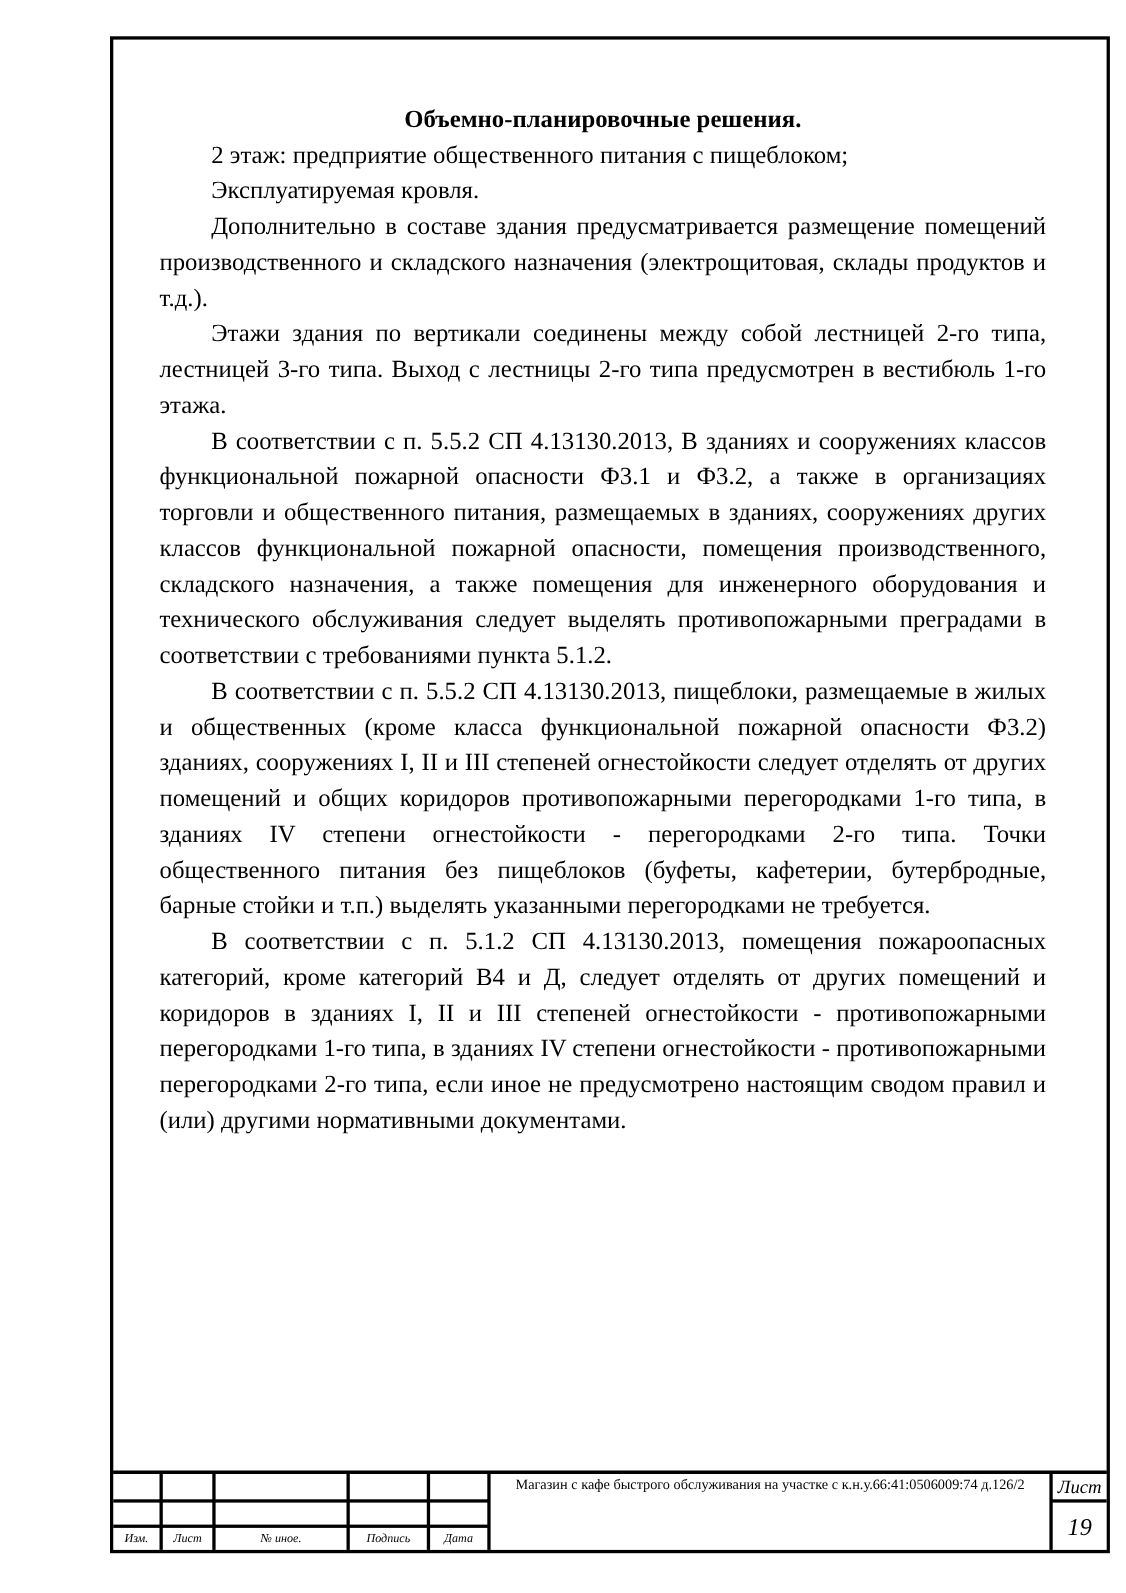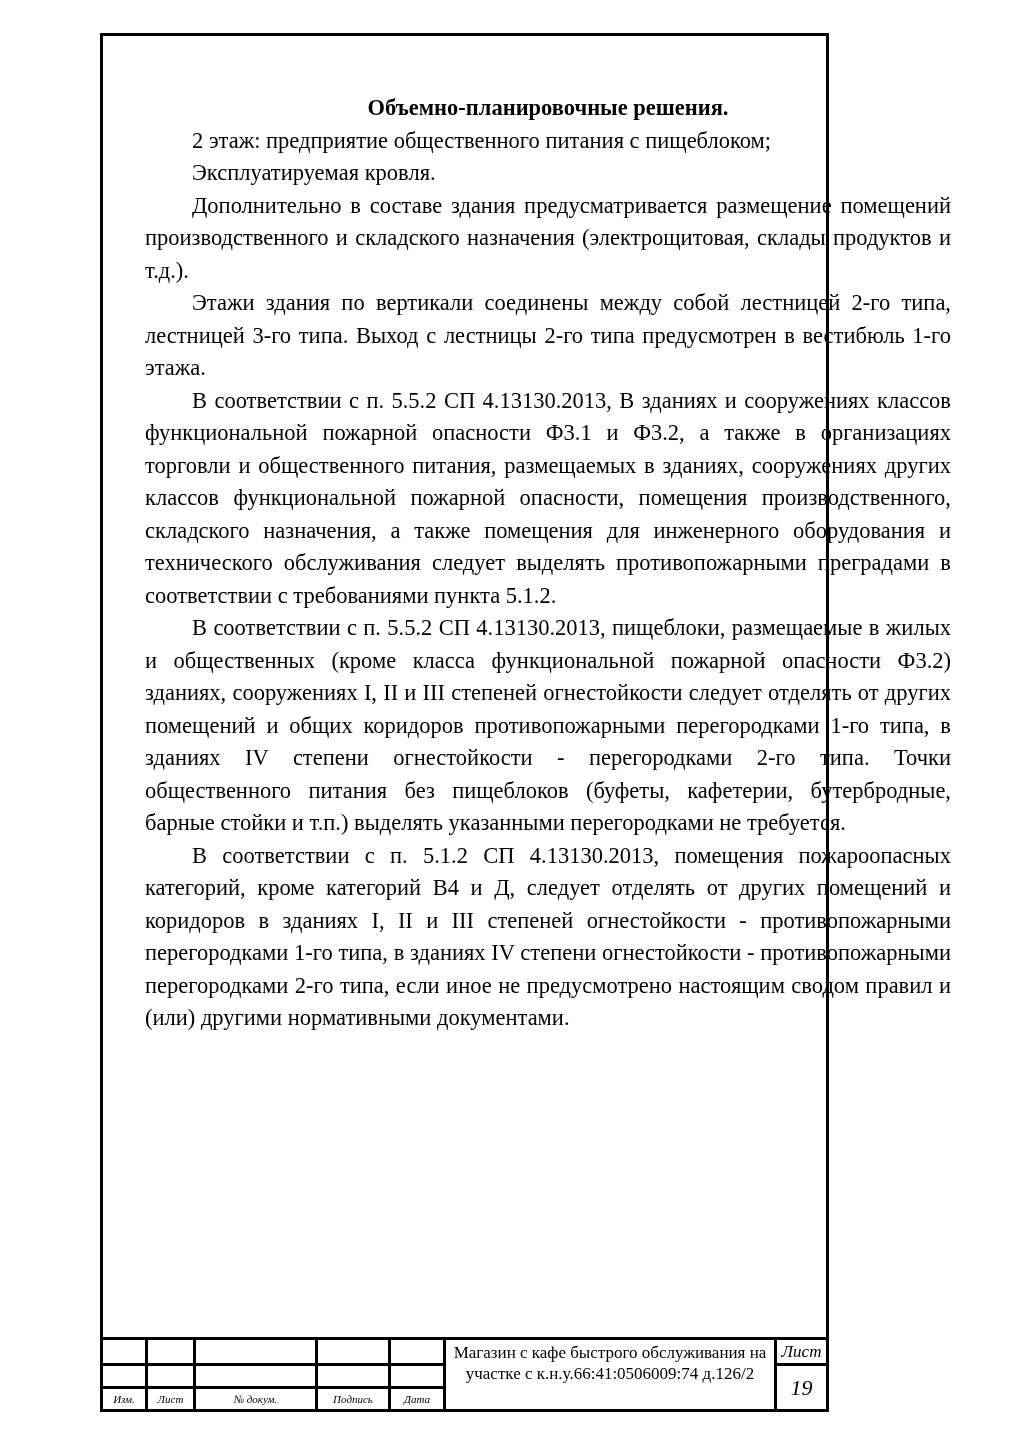--- a/index.html
+++ b/index.html
@@ -7,21 +7,21 @@
   body {
     width:1024px; height:1448px;
     position:relative;
     font-family:"Liberation Serif", serif;
     color:#000;
     overflow:hidden;
   }
   .frame {
     position:absolute;
     left:100px; top:33px;
-    width:729px; height:1379px;
+    width:909px; height:1379px;
     border:3px solid #000;
     background:#fff;
   }
   .textarea {
     position:absolute;
     left:42px; top:56px;
     width:806px;
     font-size:22.5px;
     line-height:32.5px;
   }
@@ -51,23 +51,22 @@
   .tb-label {
     display:flex; align-items:center; justify-content:center;
     font-style:italic;
     font-size:11px;
     white-space:nowrap;
   }
   .tb-project {
     grid-area:1/6/4/7;
     display:flex; justify-content:center; align-items:flex-start;
     padding-top:2px;
-    font-size:17px;
+    font-size:13px;
     line-height:1.25;
-    text-align:center;
   }
   .tb-sheet-label {
     grid-area:1/7/2/8;
     display:flex; align-items:center; justify-content:center;
     font-style:italic;
     font-size:17px;
   }
   .tb-sheet-number {
     grid-area:2/7/4/8;
     display:flex; align-items:center; justify-content:center;
@@ -100,21 +99,21 @@
     <div class="tb-cell" style="grid-area:1/5"></div>
 
     <div class="tb-cell" style="grid-area:2/1"></div>
     <div class="tb-cell" style="grid-area:2/2"></div>
     <div class="tb-cell" style="grid-area:2/3"></div>
     <div class="tb-cell" style="grid-area:2/4"></div>
     <div class="tb-cell" style="grid-area:2/5"></div>
 
     <div class="tb-cell tb-label" style="grid-area:3/1">Изм.</div>
     <div class="tb-cell tb-label" style="grid-area:3/2">Лист</div>
-    <div class="tb-cell tb-label" style="grid-area:3/3">№ докум.</div>
+    <div class="tb-cell tb-label" style="grid-area:3/3">№ иное.</div>
     <div class="tb-cell tb-label" style="grid-area:3/4">Подпись</div>
     <div class="tb-cell tb-label" style="grid-area:3/5">Дата</div>
 
     <div class="tb-cell tb-project">Магазин с кафе быстрого обслуживания на участке с к.н.у.66:41:0506009:74 д.126/2</div>
 
     <div class="tb-cell tb-sheet-label">Лист</div>
     <div class="tb-cell tb-sheet-number">19</div>
   </div>
 
 </div>

